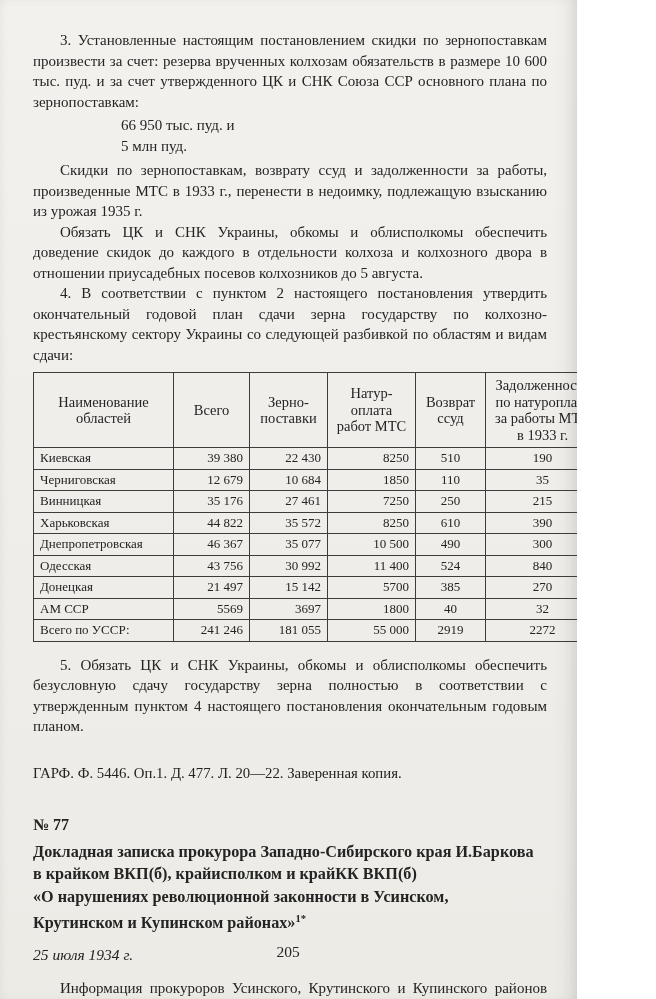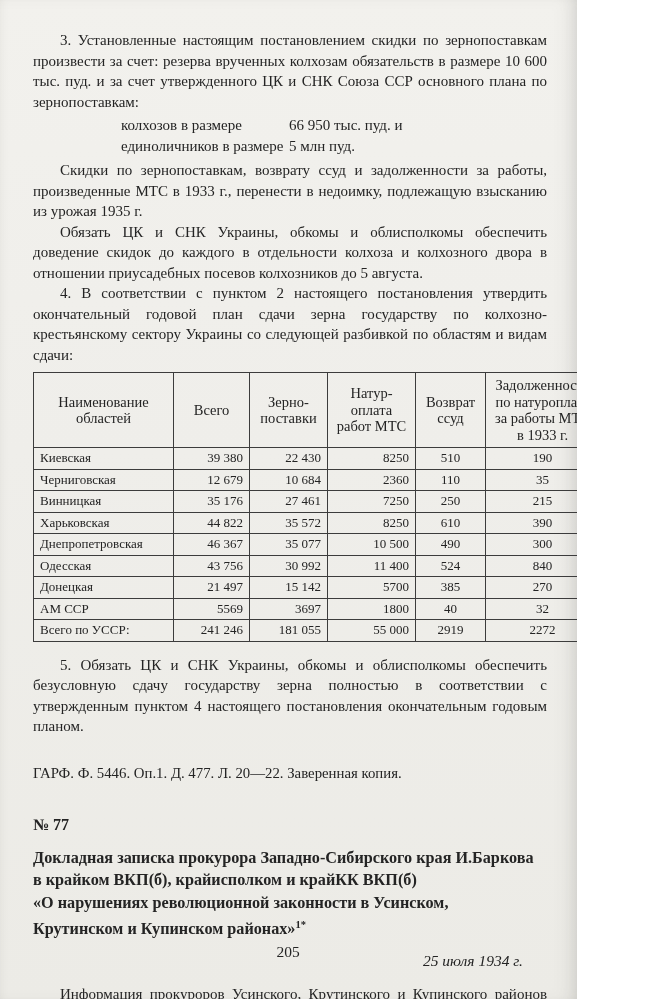--- a/index.html
+++ b/index.html
@@ -50,52 +50,50 @@
   .after-table { margin-top:13px; }
   .signatures { margin:10px 22px 0 0; }
   .sig-line {
     text-align:right;
     font-style:italic; font-weight:600;
     font-size:15.5px; line-height:21.5px;
   }
   .archive-ref { margin-top:27px; font-size:14.8px; line-height:19px; }
   .doc-number { margin-top:33px; font-weight:bold; font-size:16px; }
   .doc-title {
-    margin-top:13px;
+    margin-top:7px;
     font-weight:bold; font-size:16.2px; line-height:22.5px;
     max-width:600px;
   }
   .doc-title .title-text { white-space:pre-line; }
   .doc-title sup { font-size:10.5px; }
   .doc-date {
     margin:11px 24px 0 0;
-    text-align:right;
+    text-align:left;
     font-style:italic; font-size:15.5px;
   }
   .closing-para { margin-top:14px; }
   .page-number {
     position:absolute; left:0; right:1px; bottom:38px;
     text-align:center; font-size:15.5px;
   }
 </style>
 </head>
 <body>
 
 <div class="page">
   <div class="inner">
 
     <p class="para">3. Установленные настоящим постановлением скидки по зернопоставкам произвести за счет: резерва врученных колхозам обязательств в размере 10 600 тыс. пуд. и за счет утвержденного ЦК и СНК Союза ССР основного плана по зернопоставкам:</p>
 
     <div class="alloc-block">
       <div class="alloc-row">
-        <span class="alloc-label">колхозов в размере</span>
         <span class="alloc-value">66 950 тыс. пуд. и</span>
       </div>
       <div class="alloc-row">
-        <span class="alloc-label">единоличников в размере</span>
         <span class="alloc-value">5 млн пуд.</span>
       </div>
     </div>
 
     <p class="para">Скидки по зернопоставкам, возврату ссуд и задолженности за работы, произведенные МТС в 1933 г., перенести в недоимку, подлежащую взысканию из урожая 1935 г.</p>
     <p class="para">Обязать ЦК и СНК Украины, обкомы и облисполкомы обеспечить доведение скидок до каждого в отдельности колхоза и колхозного двора в отношении приусадебных посевов колхозников до 5 августа.</p>
     <p class="para">4. В соответствии с пунктом 2 настоящего постановления утвердить окончательный годовой план сдачи зерна государству по колхозно-крестьянскому сектору Украины со следующей разбивкой по областям и видам сдачи:</p>
 
     <table class="grain">
       <colgroup>
@@ -130,21 +128,21 @@
           <td class="cell-r1">39 380</td>
           <td class="cell-r2">22 430</td>
           <td class="cell-r3">8250</td>
           <td class="cell-c">510</td>
           <td class="cell-c">190</td>
         </tr>
         <tr>
           <td class="cell-name">Черниговская</td>
           <td class="cell-r1">12 679</td>
           <td class="cell-r2">10 684</td>
-          <td class="cell-r3">2360</td>
+          <td class="cell-r3">1850</td>
           <td class="cell-c">110</td>
           <td class="cell-c">35</td>
         </tr>
         <tr>
           <td class="cell-name">Винницкая</td>
           <td class="cell-r1">35 176</td>
           <td class="cell-r2">27 461</td>
           <td class="cell-r3">7250</td>
           <td class="cell-c">250</td>
           <td class="cell-c">215</td>

